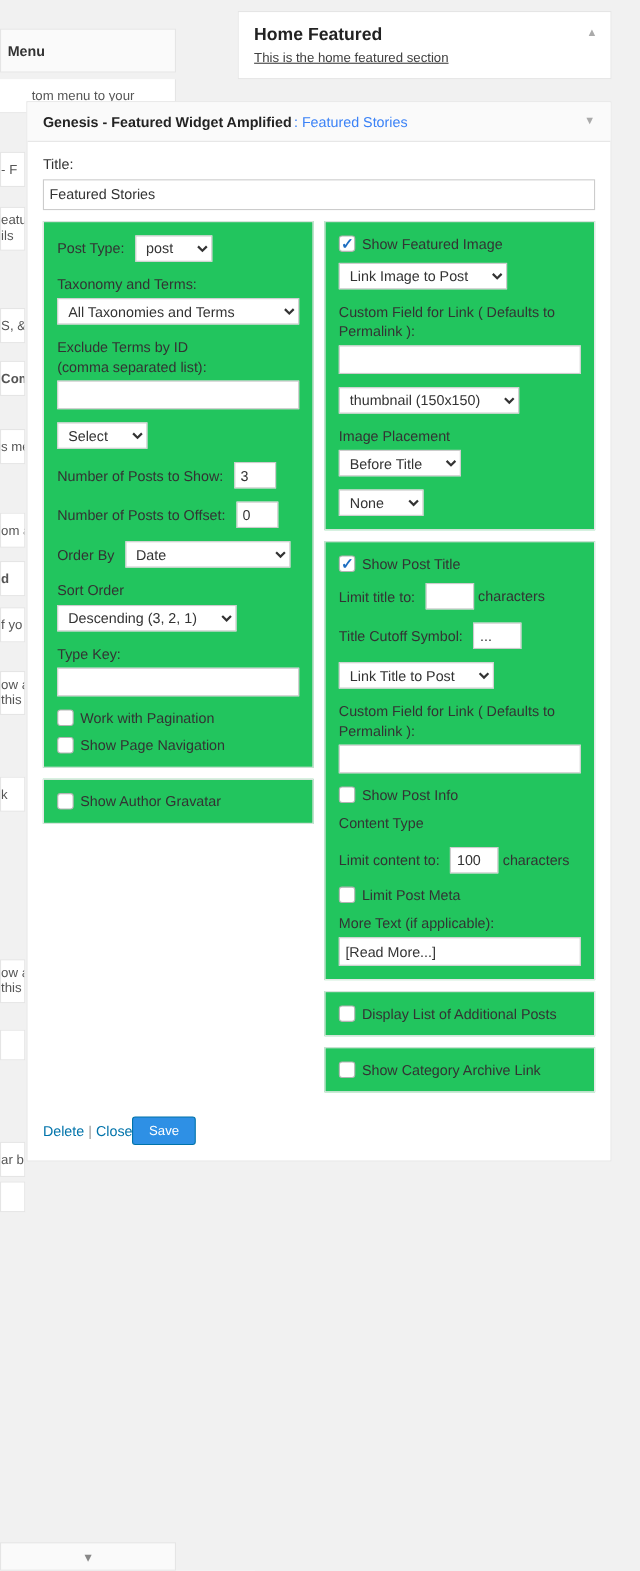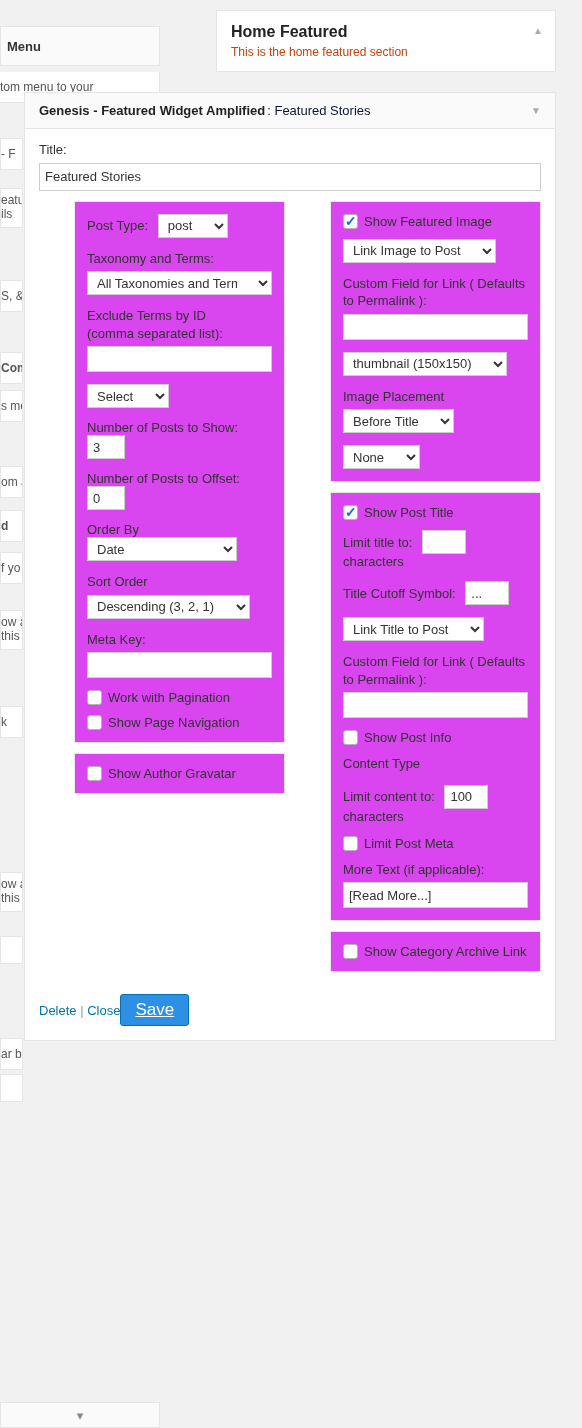--- a/index.html
+++ b/index.html
@@ -56,21 +56,22 @@
     padding: 12px 14px;
   }
   .hf-header h3 {
     font-size: 16px;
     font-weight: 700;
     color: #222;
     margin-bottom: 4px;
   }
   .hf-header p {
     font-size: 12px;
-    color: #c2410c;
+    color: #404040;
+    text-decoration: underline;
   }
   .hf-header .arrow {
     position: absolute;
     right: 12px; top: 14px;
     color: #aaa;
     font-size: 10px;
   }
   
   .widget {
     position: absolute;
@@ -80,21 +81,21 @@
     border: 1px solid #e5e5e5;
   }
   .widget-title {
     background: #fafafa;
     border-bottom: 1px solid #e5e5e5;
     padding: 10px 14px;
     font-size: 13px;
     color: #222;
     position: relative;
   }
-  .widget-title .sub { color: #0f172a; margin-left: 2px;}
+  .widget-title .sub { color: #3b82f6; margin-left: 2px;}
   .widget-title .arrow {
     position: absolute;
     right: 14px; top: 12px;
     color: #aaa;
     font-size: 10px;
   }
   .widget-body { padding: 12px 14px; }
   .title-row { margin-bottom: 10px; }
   .title-row label { display: block; margin-bottom: 4px; }
   input[type=text], input[type=number], select {
@@ -102,24 +103,23 @@
     background: #fff;
     font-size: 13px;
     font-family: inherit;
     padding: 3px 5px;
     color: #333;
   }
   .title-input { width: 100%; height: 28px; }
   .columns { display: flex; gap: 10px; }
   .col { flex: 1; display: flex; flex-direction: column; gap: 10px; }
   .box {
-    background: #d946ef;
+    background: #22c55e;
     border: 1px solid #e7e7e7;
     padding: 12px;
-    margin-left: 35px;
   }
   .field { margin-bottom: 12px; }
   .field:last-child { margin-bottom: 0; }
   .field-label { display: block; margin-bottom: 4px; line-height: 1.35; }
   .inline-label { display: inline; margin-right: 6px; }
   .cb-row { display: flex; align-items: center; gap: 6px; margin-bottom: 10px; }
   .cb-row:last-child { margin-bottom: 0; }
   .cb-row input[type=checkbox] {
     width: 15px; height: 15px;
     appearance: none;
@@ -148,36 +148,35 @@
     padding: 10px 14px 14px;
   }
   .footer .links a { color: #0073aa; text-decoration: none; }
   .footer .links { color: #999; }
   .save-btn {
     background: #2e90e5;
     border: 1px solid #0073aa;
     color: #fff;
     border-radius: 3px;
     padding: 5px 14px;
-    font-size: 17px;
+    font-size: 12px;
     cursor: pointer;
-    text-decoration: underline;
   }
 </style>
 </head>
 <body>
 
 <div class="menu-box">
   <span>Menu</span>
 </div>
-<div class="left-frag" style="top:72px;width:160px;border-top:none;border-left:none;text-align:left;padding-right:8px;">tom menu to your</div>
+<div class="left-frag" style="top:72px;width:160px;border-top:none;border-left:none;text-align:center;padding-right:8px;">tom menu to your</div>
 <div class="left-frag" style="top:138px;"> - F</div>
 <div class="left-frag" style="top:188px;height:40px;padding-top:4px;"><span>eatu</span><br><span>ils</span></div>
 <div class="left-frag" style="top:280px;">S, &amp;</div>
-<div class="left-frag" style="top:352px;font-weight:700;text-align:right;">Com</div>
+<div class="left-frag" style="top:328px;font-weight:700;text-align:right;">Com</div>
 <div class="left-frag" style="top:390px;">s me</div>
 <div class="left-frag" style="top:466px;">om a</div>
 <div class="left-frag" style="top:510px;font-weight:700;">d</div>
 <div class="left-frag" style="top:552px;">f yo</div>
 <div class="left-frag" style="top:610px;height:40px;padding-top:4px;"><span>ow a</span><br><span>this</span></div>
 <div class="left-frag" style="top:706px;">k</div>
 <div class="left-frag" style="top:872px;height:40px;padding-top:4px;"><span>ow a</span><br><span>this</span></div>
 <div class="left-frag" style="top:936px;height:28px;background:#fff;"></div>
 <div class="left-frag" style="top:1038px;">ar b</div>
 <div class="left-frag" style="top:1074px;height:28px;background:#fff;"></div>
@@ -231,21 +230,21 @@
           </div>
           <div class="field">
             <span class="inline-label">Order By</span>
             <select style="width:150px;"><option>Date</option></select>
           </div>
           <div class="field">
             <label class="field-label">Sort Order</label>
             <select><option>Descending (3, 2, 1)</option></select>
           </div>
           <div class="field">
-            <label class="field-label">Meta Key:</label>
+            <label class="field-label">Type Key:</label>
             <input class="med-input" type="text" value="" style="">
           </div>
           <div class="cb-row">
             <input type="checkbox" style="">
             <span>Work with Pagination</span>
           </div>
           <div class="cb-row">
             <input type="checkbox" style="">
             <span>Show Page Navigation</span>
           </div>
@@ -319,20 +318,26 @@
           <div class="cb-row">
             <input type="checkbox" style="">
             <span>Limit Post Meta</span>
           </div>
           <div class="field">
             <label class="field-label">More Text (if applicable):</label>
             <input class="med-input" type="text" value="[Read More...]" style="">
           </div>
         </div>
 
+        <div class="box">
+          <div class="cb-row">
+            <input type="checkbox" style="">
+            <span>Display List of Additional Posts</span>
+          </div>
+        </div>
 
         <div class="box">
           <div class="cb-row">
             <input type="checkbox" style="">
             <span>Show Category Archive Link</span>
           </div>
         </div>
 
       </div>
     </div>

